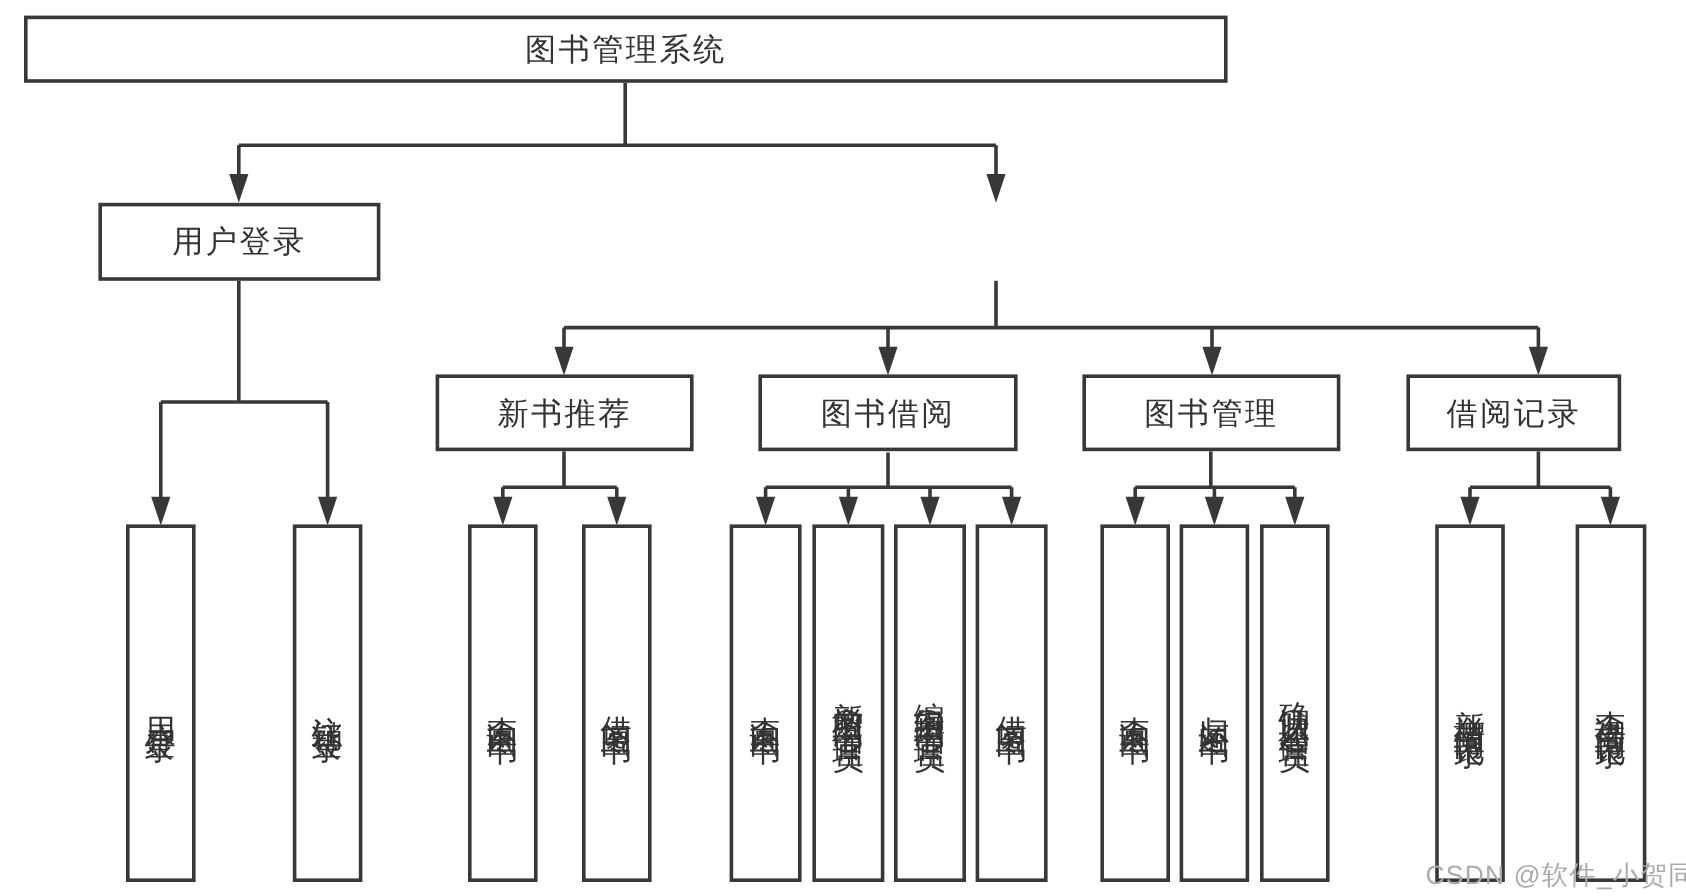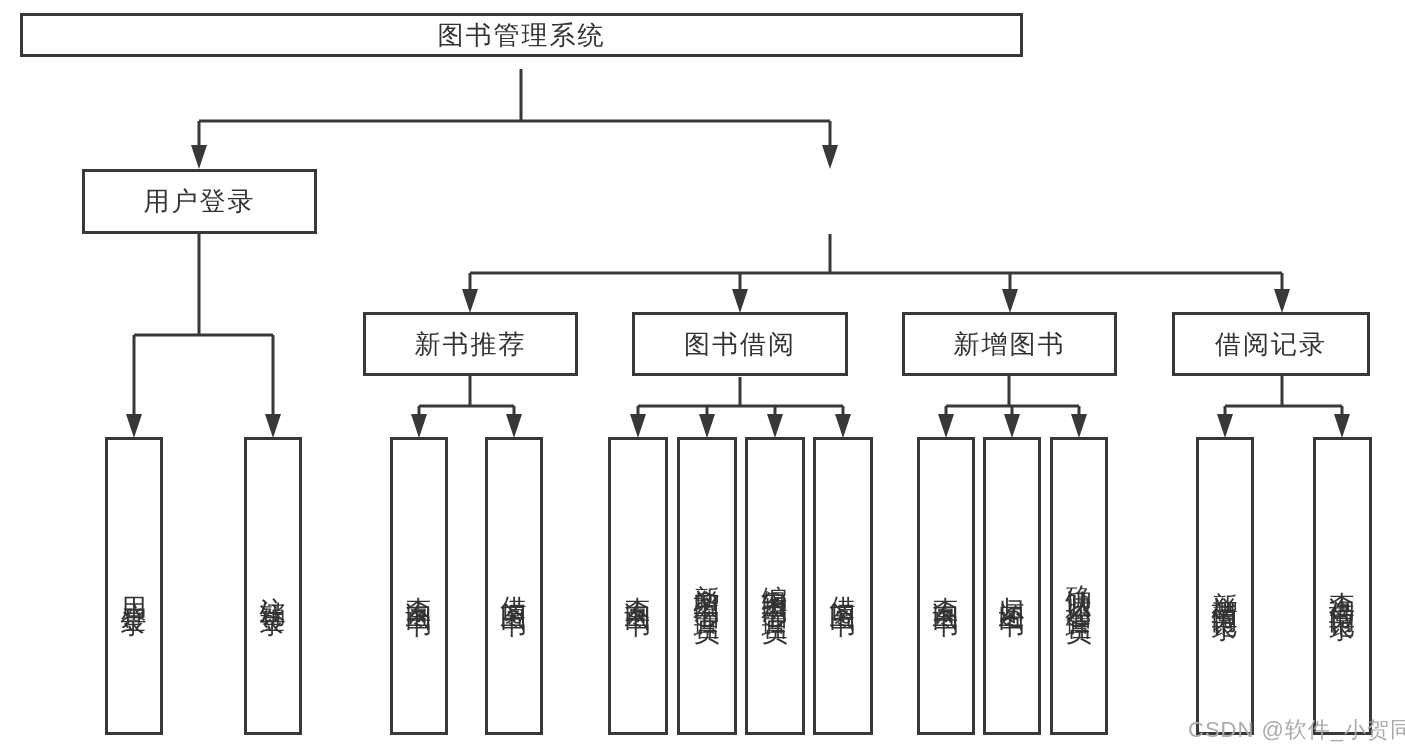--- a/index.html
+++ b/index.html
@@ -73,38 +73,38 @@
       <polygon points="767,414 783,414 775,438"></polygon>
       <polygon points="835,414 851,414 843,438"></polygon>
       <polygon points="938,414 954,414 946,438"></polygon>
       <polygon points="1004,414 1020,414 1012,438"></polygon>
       <polygon points="1071,414 1087,414 1079,438"></polygon>
       <polygon points="1217,414 1233,414 1225,438"></polygon>
       <polygon points="1334,414 1350,414 1342,438"></polygon>
     </g>
   </svg>
 
-  <div class="hbox" style="left:20px;top:13px;width:1003px;height:44px">
+  <div class="hbox" style="left:20px;top:13px;width:1003px;height:56px">
     <span>图书管理系统</span>
   </div>
 
   <div class="hbox lvl2" style="left:82px">
     <span>用户登录</span>
   </div>
 
   <div class="hbox lvl3" style="left:363px;width:215px">
     <span>新书推荐</span>
   </div>
   <div class="hbox lvl3" style="left:632px;width:216px">
     <span>图书借阅</span>
   </div>
   <div class="hbox lvl3" style="left:902px;width:215px">
-    <span>新增图书</span>
+    <span>图书管理</span>
   </div>
-  <div class="hbox lvl3" style="left:1172px;width:198px">
+  <div class="hbox lvl3" style="left:1172px;width:179px">
     <span>借阅记录</span>
   </div>
 
   <div class="vbox" style="left:105px;width:58px">
     <span class="vtext">用户登录</span>
   </div>
   <div class="vbox" style="left:244px;width:58px">
     <span class="vtext">注销登录</span>
   </div>
 

